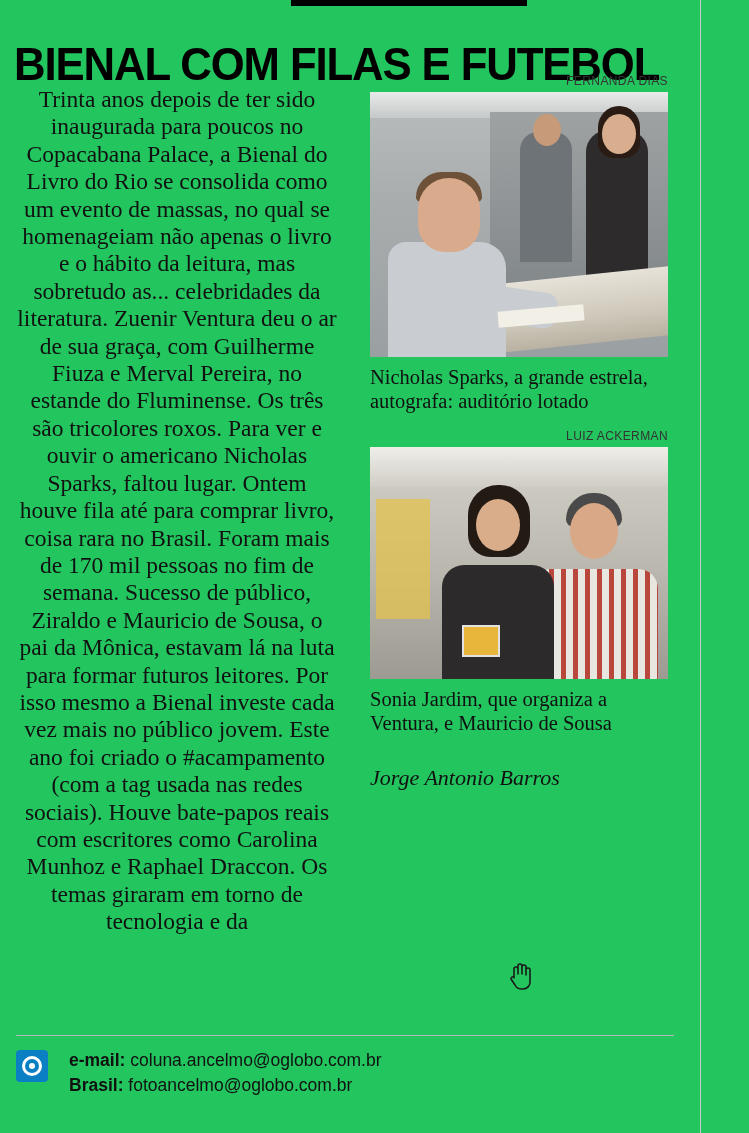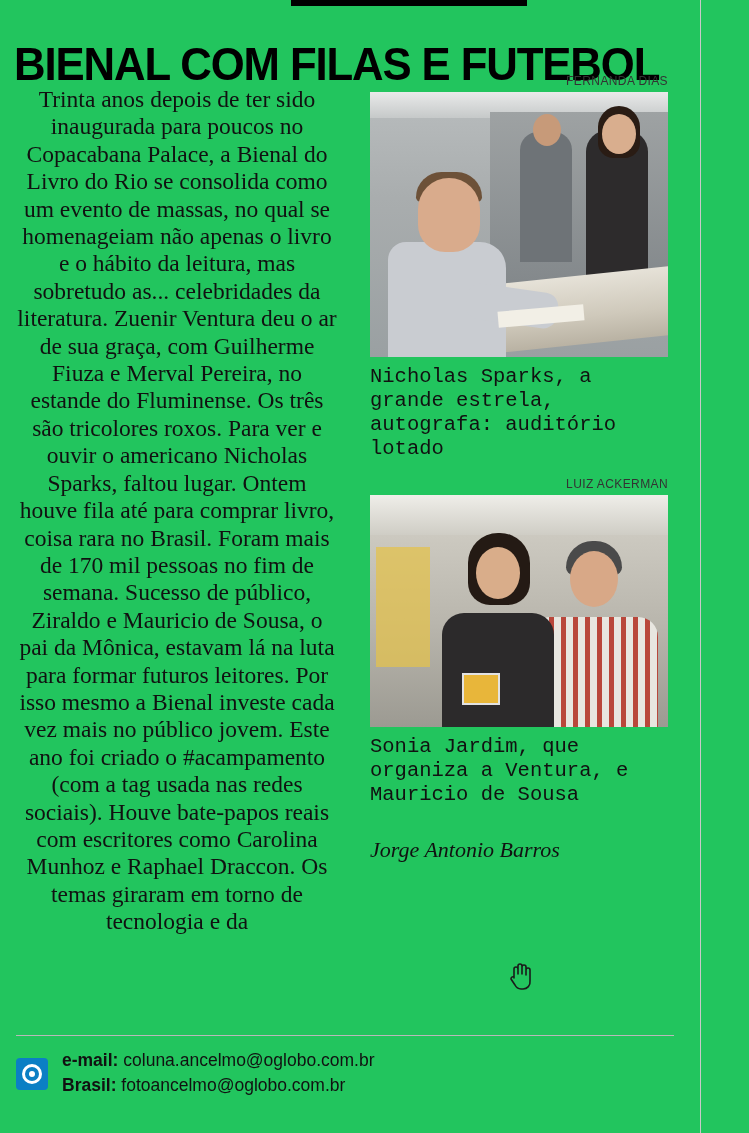--- a/index.html
+++ b/index.html
@@ -91,21 +91,21 @@
   }
   .photo {
     width: 298px;
     position: relative;
     overflow: hidden;
     background: #8a8f93;
   }
   .photo-1 { height: 265px; }
   .photo-2 { height: 232px; margin-top: 0; }
   .caption {
-    font-family: Liberation Mono, monospace;
+    font-family: Liberation Serif, serif;
     font-size: 20.5px;
     line-height: 24px;
     color: #111111;
     margin-top: 8px;
     margin-bottom: 16px;
   }
   .col-right-text {
     font-family: "Liberation Serif", serif;
     font-size: 23.5px;
     line-height: 27.4px;
@@ -128,22 +128,22 @@
     width: 658px;
     height: 1px;
     background: #b9b9b9;
   }
   .footer {
     position: absolute;
     left: 16px;
     top: 1048px;
     width: 658px;
     display: flex;
-    align-items: center;
-    gap: 14px;
+    align-items: flex-start;
+    gap: 21px;
   }
   .footer-logo {
     width: 32px;
     height: 32px;
     background: #0b7fc4;
     border-radius: 4px;
     position: relative;
     flex: 0 0 auto;
     margin-top: 2px;
   }

